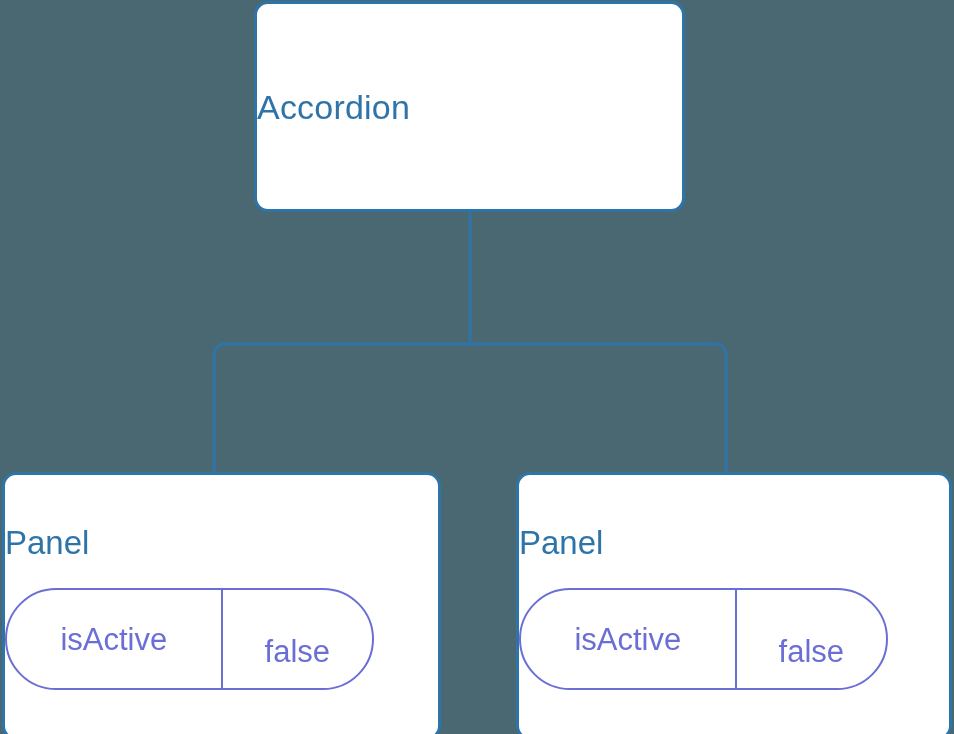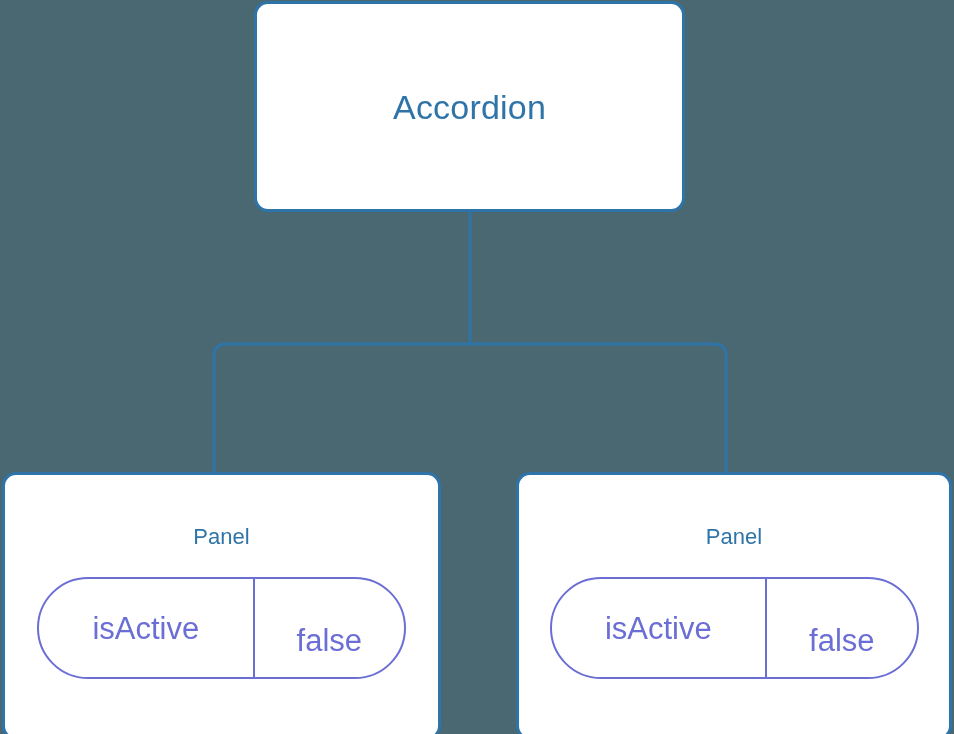--- a/index.html
+++ b/index.html
@@ -34,21 +34,20 @@
   
   .node {
     position: absolute;
     box-sizing: border-box;
     background: #ffffff;
     border: 3px solid #2e74a8;
     border-radius: 14px;
     z-index: 2;
     display: flex;
     flex-direction: column;
-    align-items: center;
   }
 
   
   #node-accordion {
     left: 254px;
     top: 1px;
     width: 431px;
     height: 211px;
     justify-content: center;
   }
@@ -67,21 +66,21 @@
     width: 439px;
     height: 268px;
   }
   #node-panel-right {
     left: 516px;
     top: 472px;
     width: 436px;
     height: 268px;
   }
   .node-title-panel {
-    font-size: 22px;
+    font-size: 33px;
     color: #2e74a8;
     line-height: 1;
     margin-top: 51px;
     font-weight: 400;
   }
 
   
   .prop-pill {
     margin-top: 29px;
     height: 102px;

